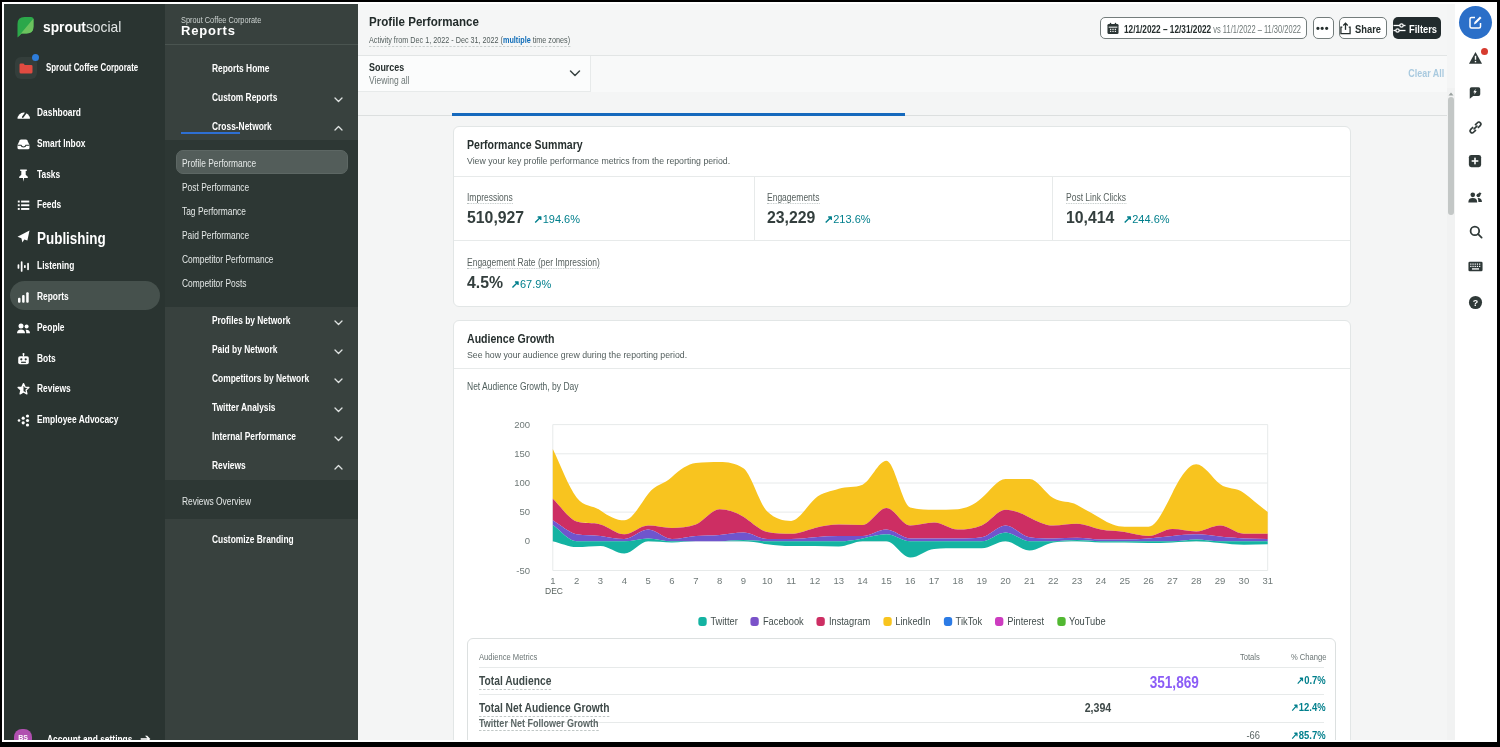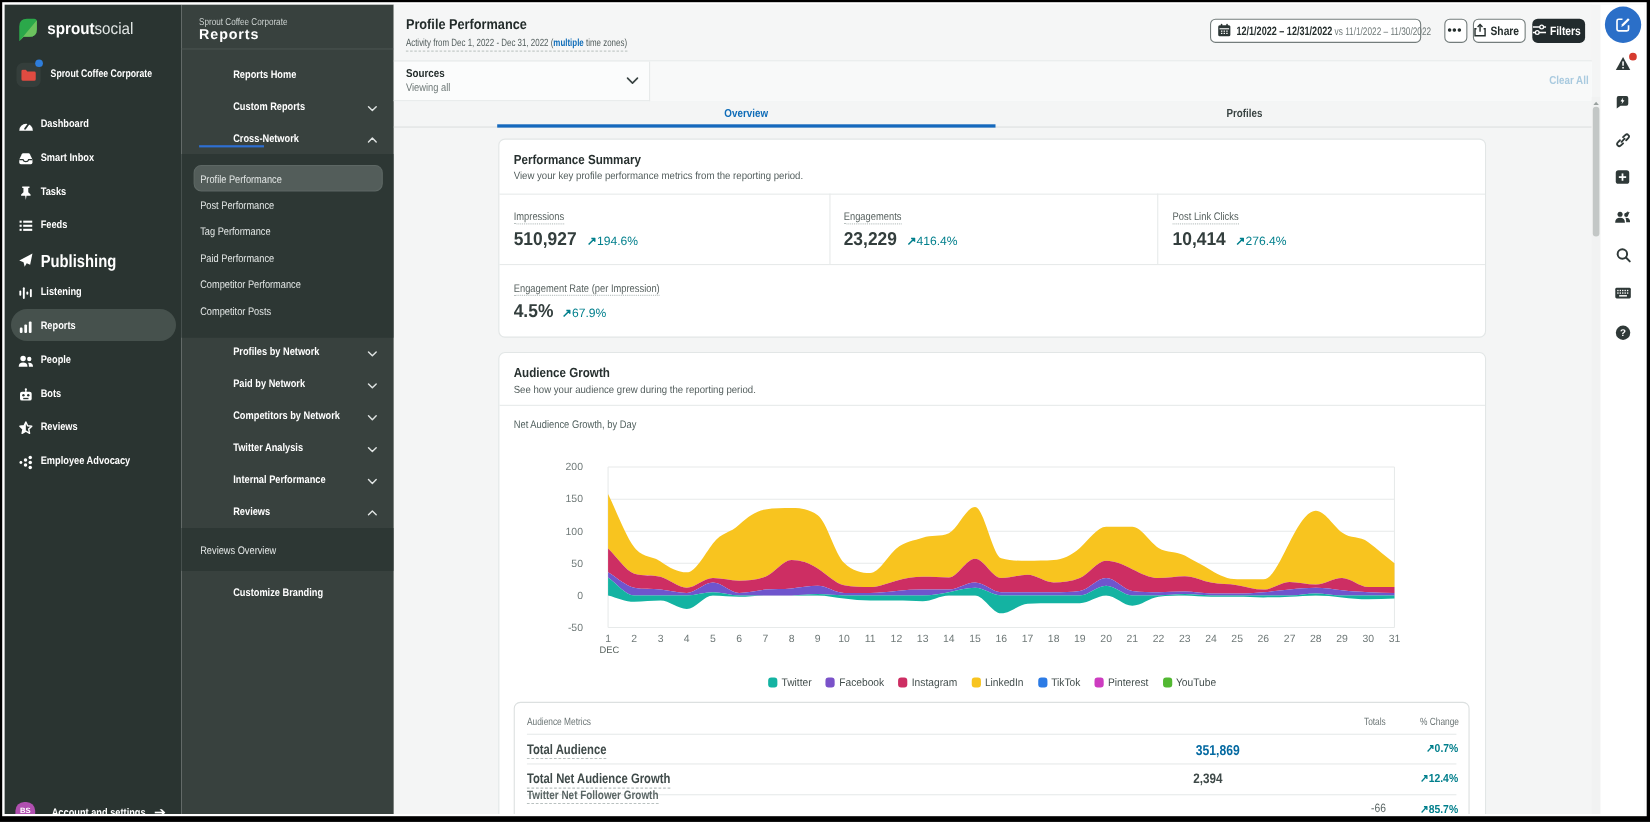--- a/index.html
+++ b/index.html
@@ -162,21 +162,21 @@
 <div class="abs" style="left:168px;top:455px"><svg width="11" height="11" viewBox="0 0 11 11">
             <path d="M2 7 L5.5 3.5 L9 7" stroke="#dfe3e2" stroke-width="1.3" fill="none" stroke-linecap="round" stroke-linejoin="round"></path>
           </svg></div>
 <div class="abs s2i" style="top:492px"><span style="display:inline-block;white-space:nowrap;transform:scaleX(0.84);transform-origin:0 50%">Reviews Overview</span></div>
 <div class="abs s2h" style="top:530px"><span style="display:inline-block;white-space:nowrap;transform:scaleX(0.84);transform-origin:0 50%">Customize Branding</span></div>
 </div>
 <div id="main">
 <div id="hdr"></div>
 <div class="abs" style="left:11px;top:10px;font-size:13px;font-weight:bold;color:#222b2a"><span style="display:inline-block;white-space:nowrap;transform:scaleX(0.89);transform-origin:0 50%">Profile Performance</span></div>
 <div class="abs" style="left:11px;top:30px;font-size:9.5px;color:#515c5b"><span style="display:inline-block;white-space:nowrap;transform:scaleX(0.76);transform-origin:0 50%"><span style="border-bottom:1px dashed #c3cac8;padding-bottom:1px">Activity from Dec 1, 2022 - Dec 31, 2022 (<span style="color:#0e6cb8;font-weight:bold">multiple</span> time zones)</span></span></div>
-<div class="abs btn" style="left:742px;top:13px;width:192px;height:22px;text-align:left;padding-left:6px">
+<div class="abs btn" style="left:742px;top:13px;width:207px;height:22px;text-align:left;padding-left:6px">
 <span style="display:inline-block;vertical-align:-2px;margin-right:5px"><svg width="12" height="13" viewBox="0 0 13 13">
               <rect x="0.5" y="1.5" width="12" height="11" rx="1.5" fill="#2c3635"></rect>
               <rect x="3" y="0.2" width="1.6" height="2.6" rx="0.8" fill="#2c3635"></rect>
               <rect x="8.4" y="0.2" width="1.6" height="2.6" rx="0.8" fill="#2c3635"></rect>
               <rect x="1.8" y="4.5" width="9.4" height="1.1" fill="#fff"></rect>
               <rect x="3.2" y="6.8" width="1.4" height="1.2" fill="#fff"></rect>
               <rect x="5.8" y="6.8" width="1.4" height="1.2" fill="#fff"></rect>
               <rect x="8.4" y="6.8" width="1.4" height="1.2" fill="#fff"></rect>
               <rect x="3.2" y="9" width="1.4" height="1.2" fill="#fff"></rect>
               <rect x="5.8" y="9" width="1.4" height="1.2" fill="#fff"></rect>
@@ -198,35 +198,33 @@
 <div class="abs" style="left:233px;top:52px;width:856px;height:36px;background:#f8f9f9"></div>
 <div class="abs" style="left:232px;top:52px;width:1px;height:36px;background:#e7eaea"></div>
 <div class="abs" style="left:11px;top:57px;font-size:10.5px;font-weight:bold;color:#252e2d"><span style="display:inline-block;white-space:nowrap;transform:scaleX(0.85);transform-origin:0 50%">Sources</span></div>
 <div class="abs" style="left:11px;top:71px;font-size:10px;color:#6e7877"><span style="display:inline-block;white-space:nowrap;transform:scaleX(0.85);transform-origin:0 50%">Viewing all</span></div>
 <div class="abs" style="left:210px;top:62px"><svg width="14" height="14" viewBox="0 0 14 14">
             <path d="M2.5 5 L7 9.5 L11.5 5" stroke="#3a4443" stroke-width="1.5" fill="none" stroke-linecap="round" stroke-linejoin="round"></path>
           </svg></div>
 <div class="abs" style="left:1006px;top:63px;width:80px;text-align:right;font-size:10.5px;font-weight:bold;color:#a9cadf"><span style="display:inline-block;white-space:nowrap;transform:scaleX(0.85);transform-origin:100% 50%">Clear All</span></div>
 <div class="abs" style="left:0;top:111px;width:1089px;height:1px;background:#dcdfdf"></div>
 <div class="abs" style="left:94px;top:109px;width:453px;height:3px;background:#1569bd"></div>
-<div class="abs" style="left:94px;top:93px;width:453px;text-align:center;font-size:10.5px;font-weight:bold;color:#0e6cb8"><span style="display:inline-block;white-space:nowrap;transform:scaleX(0.85);transform-origin:50% 50%">Overview</span></div>
-<div class="abs" style="left:547px;top:93px;width:453px;text-align:center;font-size:10.5px;font-weight:bold;color:#3a4443"><span style="display:inline-block;white-space:nowrap;transform:scaleX(0.85);transform-origin:50% 50%">Profiles</span></div>
 <div class="card" style="left:95px;top:122px;width:898px;height:181px"></div>
 <div class="abs" style="left:109px;top:134px;font-size:12px;font-weight:bold;color:#27302f"><span style="display:inline-block;white-space:nowrap;transform:scaleX(0.88);transform-origin:0 50%">Performance Summary</span></div>
 <div class="abs" style="left:109px;top:151px;font-size:9.5px;color:#515c5b"><span style="display:inline-block;white-space:nowrap;transform:scaleX(0.92);transform-origin:0 50%">View your key profile performance metrics from the reporting period.</span></div>
 <div class="abs" style="left:96px;top:172px;width:896px;height:1px;background:#e7eaea"></div>
 <div class="abs" style="left:396px;top:172px;width:1px;height:64px;background:#e7eaea"></div>
 <div class="abs" style="left:694px;top:172px;width:1px;height:64px;background:#e7eaea"></div>
 <div class="abs" style="left:96px;top:236px;width:896px;height:1px;background:#e7eaea"></div>
 <div class="abs" style="left:109px;top:188px;font-size:10px;color:#57615f"><span style="display:inline-block;white-space:nowrap;transform:scaleX(0.85);transform-origin:0 50%"><span style="border-bottom:1px dotted #b9c1c0;padding-bottom:0px">Impressions</span></span></div>
         <div class="abs" style="left:109px;top:204px"><span class="num"><span style="display:inline-block;white-space:nowrap;transform:scaleX(0.93);transform-origin:0 50%">510,927</span></span><span style="display:inline-block;width:5px"></span><span class="arrow">↗</span><span class="pct">194.6%</span></div>
 <div class="abs" style="left:409px;top:188px;font-size:10px;color:#57615f"><span style="display:inline-block;white-space:nowrap;transform:scaleX(0.85);transform-origin:0 50%"><span style="border-bottom:1px dotted #b9c1c0;padding-bottom:0px">Engagements</span></span></div>
-        <div class="abs" style="left:409px;top:204px"><span class="num"><span style="display:inline-block;white-space:nowrap;transform:scaleX(0.93);transform-origin:0 50%">23,229</span></span><span style="display:inline-block;width:5px"></span><span class="arrow">↗</span><span class="pct">416.4%</span></div>
+        <div class="abs" style="left:409px;top:204px"><span class="num"><span style="display:inline-block;white-space:nowrap;transform:scaleX(0.93);transform-origin:0 50%">23,229</span></span><span style="display:inline-block;width:5px"></span><span class="arrow">↗</span><span class="pct">213.6%</span></div>
 <div class="abs" style="left:708px;top:188px;font-size:10px;color:#57615f"><span style="display:inline-block;white-space:nowrap;transform:scaleX(0.85);transform-origin:0 50%"><span style="border-bottom:1px dotted #b9c1c0;padding-bottom:0px">Post Link Clicks</span></span></div>
-        <div class="abs" style="left:708px;top:204px"><span class="num"><span style="display:inline-block;white-space:nowrap;transform:scaleX(0.93);transform-origin:0 50%">10,414</span></span><span style="display:inline-block;width:5px"></span><span class="arrow">↗</span><span class="pct">276.4%</span></div>
+        <div class="abs" style="left:708px;top:204px"><span class="num"><span style="display:inline-block;white-space:nowrap;transform:scaleX(0.93);transform-origin:0 50%">10,414</span></span><span style="display:inline-block;width:5px"></span><span class="arrow">↗</span><span class="pct">244.6%</span></div>
 <div class="abs" style="left:109px;top:253px;font-size:10px;color:#57615f"><span style="display:inline-block;white-space:nowrap;transform:scaleX(0.85);transform-origin:0 50%"><span style="border-bottom:1px dotted #b9c1c0;padding-bottom:0px">Engagement Rate (per Impression)</span></span></div>
         <div class="abs" style="left:109px;top:269px"><span class="num"><span style="display:inline-block;white-space:nowrap;transform:scaleX(0.93);transform-origin:0 50%">4.5%</span></span><span style="display:inline-block;width:5px"></span><span class="arrow">↗</span><span class="pct">67.9%</span></div>
 <div class="card" style="left:95px;top:316px;width:898px;height:450px"></div>
 <div class="abs" style="left:109px;top:328px;font-size:12px;font-weight:bold;color:#27302f"><span style="display:inline-block;white-space:nowrap;transform:scaleX(0.88);transform-origin:0 50%">Audience Growth</span></div>
 <div class="abs" style="left:109px;top:345px;font-size:9.5px;color:#515c5b"><span style="display:inline-block;white-space:nowrap;transform:scaleX(0.92);transform-origin:0 50%">See how your audience grew during the reporting period.</span></div>
 <div class="abs" style="left:96px;top:364px;width:896px;height:1px;background:#e7eaea"></div>
 <div class="abs" style="left:109px;top:377px;font-size:10px;color:#51605e"><span style="display:inline-block;white-space:nowrap;transform:scaleX(0.85);transform-origin:0 50%">Net Audience Growth, by Day</span></div>
 <svg class="abs" style="left:95px;top:396px" width="898" height="204" viewBox="453 400 898 204" fill="none">
 <line x1="552.8" y1="424.6" x2="1267.7" y2="424.6" stroke="#e7eaea" stroke-width="1"></line>
 <line x1="552.8" y1="453.8" x2="1267.7" y2="453.8" stroke="#e7eaea" stroke-width="1"></line>
@@ -281,21 +279,21 @@
 </svg>
 <div class="abs" style="left:95px;top:607px;width:898px;text-align:center"><span style="display:inline-block;white-space:nowrap;transform:scaleX(0.93);transform-origin:50% 50%"><span style="display:inline-block;margin:0 7px;font-size:10px;color:#434e4d"><span style="display:inline-block;width:9px;height:9px;border-radius:3px;background:#14b3a2;margin-right:4px;vertical-align:-1px"></span>Twitter</span><span style="display:inline-block;margin:0 7px;font-size:10px;color:#434e4d"><span style="display:inline-block;width:9px;height:9px;border-radius:3px;background:#7a52c9;margin-right:4px;vertical-align:-1px"></span>Facebook</span><span style="display:inline-block;margin:0 7px;font-size:10px;color:#434e4d"><span style="display:inline-block;width:9px;height:9px;border-radius:3px;background:#cd2e63;margin-right:4px;vertical-align:-1px"></span>Instagram</span><span style="display:inline-block;margin:0 7px;font-size:10px;color:#434e4d"><span style="display:inline-block;width:9px;height:9px;border-radius:3px;background:#f8c41f;margin-right:4px;vertical-align:-1px"></span>LinkedIn</span><span style="display:inline-block;margin:0 7px;font-size:10px;color:#434e4d"><span style="display:inline-block;width:9px;height:9px;border-radius:3px;background:#2c7be5;margin-right:4px;vertical-align:-1px"></span>TikTok</span><span style="display:inline-block;margin:0 7px;font-size:10px;color:#434e4d"><span style="display:inline-block;width:9px;height:9px;border-radius:3px;background:#cd3cc0;margin-right:4px;vertical-align:-1px"></span>Pinterest</span><span style="display:inline-block;margin:0 7px;font-size:10px;color:#434e4d"><span style="display:inline-block;width:9px;height:9px;border-radius:3px;background:#52b832;margin-right:4px;vertical-align:-1px"></span>YouTube</span></span></div>
 <div class="abs" style="left:109px;top:634px;width:869px;height:112px;background:#fff;border:1px solid #dce0e0;border-radius:6px"></div>
 <div class="abs" style="left:121px;top:647px;font-size:9.5px;color:#6b7575"><span style="display:inline-block;white-space:nowrap;transform:scaleX(0.8);transform-origin:0 50%">Audience Metrics</span></div>
 <div class="abs" style="left:121px;top:663px;width:845px;height:1px;background:#e7eaea"></div>
 <div class="abs" style="left:121px;top:690px;width:845px;height:1px;background:#e7eaea"></div>
 <div class="abs" style="left:121px;top:718px;width:845px;height:1px;background:#e7eaea"></div>
 <div class="abs" style="left:722px;top:647px;width:180px;text-align:right;font-size:9.5px;color:#6b7575"><span style="display:inline-block;white-space:nowrap;transform:scaleX(0.8);transform-origin:100% 50%">Totals</span></div>
 <div class="abs" style="left:902px;top:647px;width:66px;text-align:right;font-size:9.5px;color:#6b7575"><span style="display:inline-block;white-space:nowrap;transform:scaleX(0.8);transform-origin:100% 50%">% Change</span></div>
 <div class="abs" style="left:121px;top:670px;font-size:12.5px;font-weight:bold;color:#3f4a49"><span style="display:inline-block;white-space:nowrap;transform:scaleX(0.82);transform-origin:0 50%"><span style="border-bottom:1px dashed #b9c1c0;padding-bottom:1px">Total Audience</span></span></div>
-        <div class="abs" style="left:722px;top:670px;width:180px;text-align:left;font-size:13px;font-weight:bold;color:#0369a1"><span style="display:inline-block;white-space:nowrap;transform:scaleX(0.85);transform-origin:100% 50%">351,869</span></div>
+        <div class="abs" style="left:722px;top:670px;width:180px;text-align:center;font-size:16px;font-weight:bold;color:#8b5cf6"><span style="display:inline-block;white-space:nowrap;transform:scaleX(0.85);transform-origin:100% 50%">351,869</span></div>
         <div class="abs" style="left:902px;top:670px;width:66px;text-align:right;font-size:10.5px;color:#007f8c;font-weight:bold"><span style="display:inline-block;white-space:nowrap;transform:scaleX(0.9);transform-origin:100% 50%">↗0.7%</span></div>
 <div class="abs" style="left:121px;top:697px;font-size:12.5px;font-weight:bold;color:#3f4a49"><span style="display:inline-block;white-space:nowrap;transform:scaleX(0.82);transform-origin:0 50%"><span style="border-bottom:1px dashed #b9c1c0;padding-bottom:1px">Total Net Audience Growth</span></span></div>
         <div class="abs" style="left:722px;top:697px;width:180px;text-align:left;font-size:12.5px;font-weight:bold;color:#3f4a49"><span style="display:inline-block;white-space:nowrap;transform:scaleX(0.85);transform-origin:100% 50%">2,394</span></div>
         <div class="abs" style="left:902px;top:697px;width:66px;text-align:right;font-size:10.5px;color:#007f8c;font-weight:bold"><span style="display:inline-block;white-space:nowrap;transform:scaleX(0.9);transform-origin:100% 50%">↗12.4%</span></div>
 <div class="abs" style="left:121px;top:713px;font-size:11px;font-weight:bold;color:#5b6665"><span style="display:inline-block;white-space:nowrap;transform:scaleX(0.82);transform-origin:0 50%"><span style="border-bottom:1px dashed #b9c1c0;padding-bottom:1px">Twitter Net Follower Growth</span></span></div>
         <div class="abs" style="left:722px;top:725px;width:180px;text-align:right;font-size:11px;font-weight:normal;color:#5b6665"><span style="display:inline-block;white-space:nowrap;transform:scaleX(0.85);transform-origin:100% 50%">-66</span></div>
         <div class="abs" style="left:902px;top:725px;width:66px;text-align:right;font-size:10.5px;color:#007f8c;font-weight:bold"><span style="display:inline-block;white-space:nowrap;transform:scaleX(0.9);transform-origin:100% 50%">↗85.7%</span></div>
 </div>
 <div id="scrollbar">
         <svg style="position:absolute;left:0px;top:2px" width="8" height="8" viewBox="0 0 8 8">

